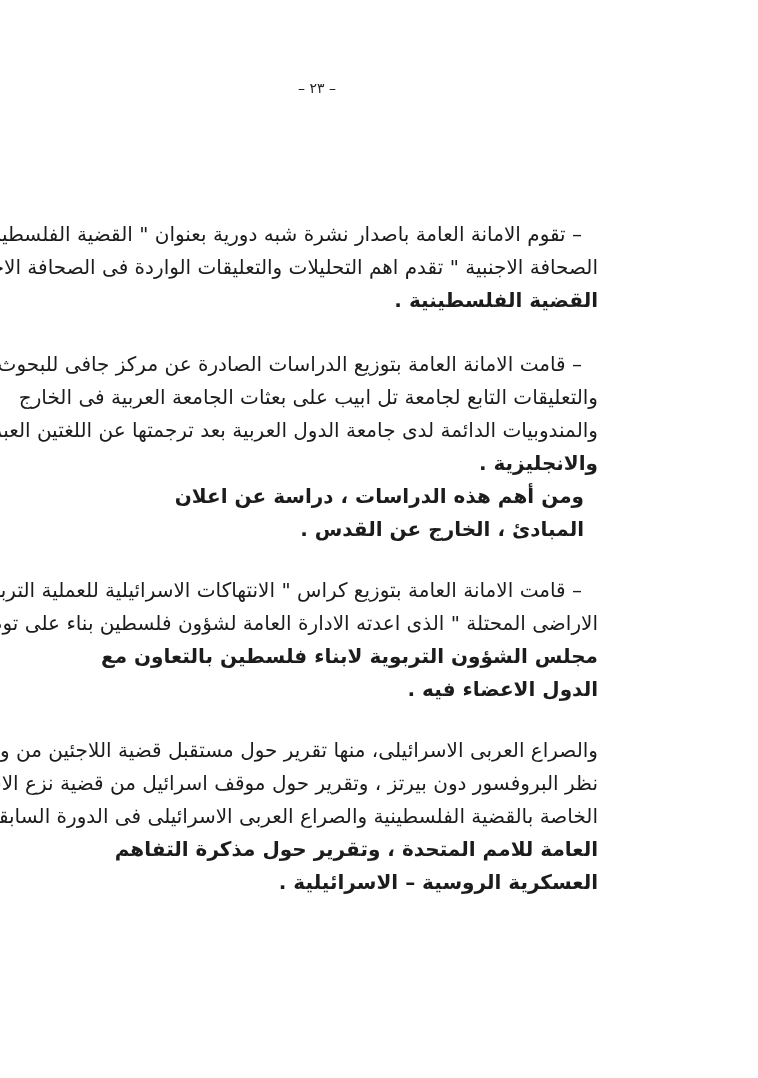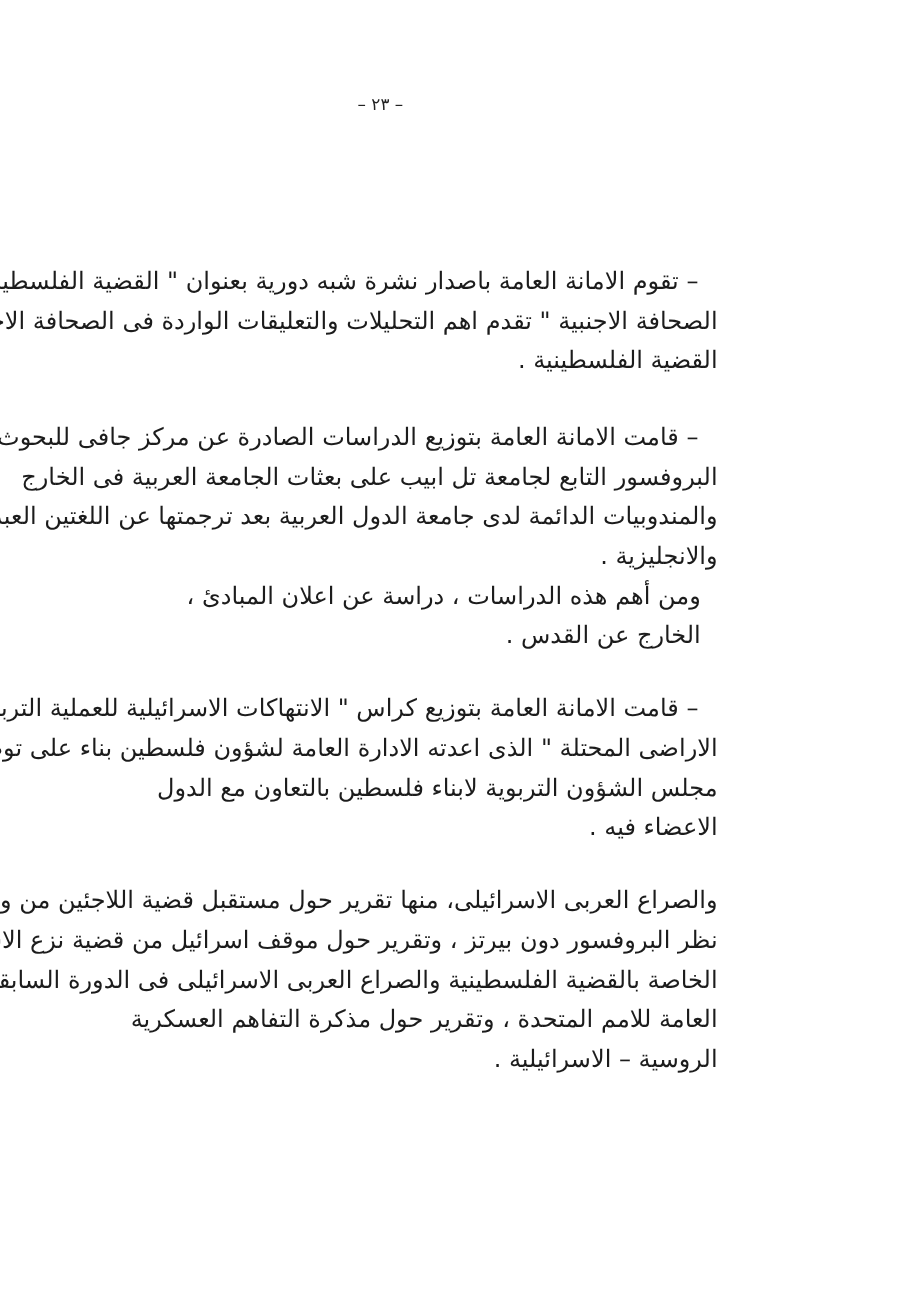--- a/index.html
+++ b/index.html
@@ -44,20 +44,21 @@
   .line {
     white-space: nowrap;
     text-align: justify;
     text-align-last: justify;
   }
   .line.first { padding-right: 16px; }
   .line.last {
     text-align: right;
     text-align-last: right;
     white-space: normal;
+    font-weight: bold;
   }
   .line.sub-indent { padding-right: 14px; }
   .speck {
     position: absolute;
     left: 744px;
     top: 152px;
     width: 2px;
     height: 5px;
     background: #c9c9c9;
   }
@@ -74,21 +75,21 @@
   <div class="content">
 
     <div class="paragraph gap-a">
       <div class="line first">– تقوم الامانة العامة باصدار نشرة شبه دورية بعنوان " القضية الفلسطينية فى</div>
       <div class="line">الصحافة الاجنبية " تقدم اهم التحليلات والتعليقات الواردة فى الصحافة الاجنبية عن</div>
       <div class="line last">القضية الفلسطينية .</div>
     </div>
 
     <div class="paragraph gap-b">
       <div class="line first">– قامت الامانة العامة بتوزيع الدراسات الصادرة عن مركز جافى للبحوث</div>
-      <div class="line">البروفسور التابع لجامعة تل ابيب على بعثات الجامعة العربية فى الخارج</div>
+      <div class="line">والتعليقات التابع لجامعة تل ابيب على بعثات الجامعة العربية فى الخارج</div>
       <div class="line">والمندوبيات الدائمة لدى جامعة الدول العربية بعد ترجمتها عن اللغتين العبرية</div>
       <div class="line last">والانجليزية .</div>
       <div class="line last sub-indent">ومن أهم هذه الدراسات ، دراسة عن اعلان المبادئ ، الخارج عن القدس .</div>
     </div>
 
     <div class="paragraph gap-b">
       <div class="line first">– قامت الامانة العامة بتوزيع كراس " الانتهاكات الاسرائيلية للعملية التربوية فى</div>
       <div class="line">الاراضى المحتلة " الذى اعدته الادارة العامة لشؤون فلسطين بناء على توصية</div>
       <div class="line last">مجلس الشؤون التربوية لابناء فلسطين بالتعاون مع الدول الاعضاء فيه .</div>
     </div>

